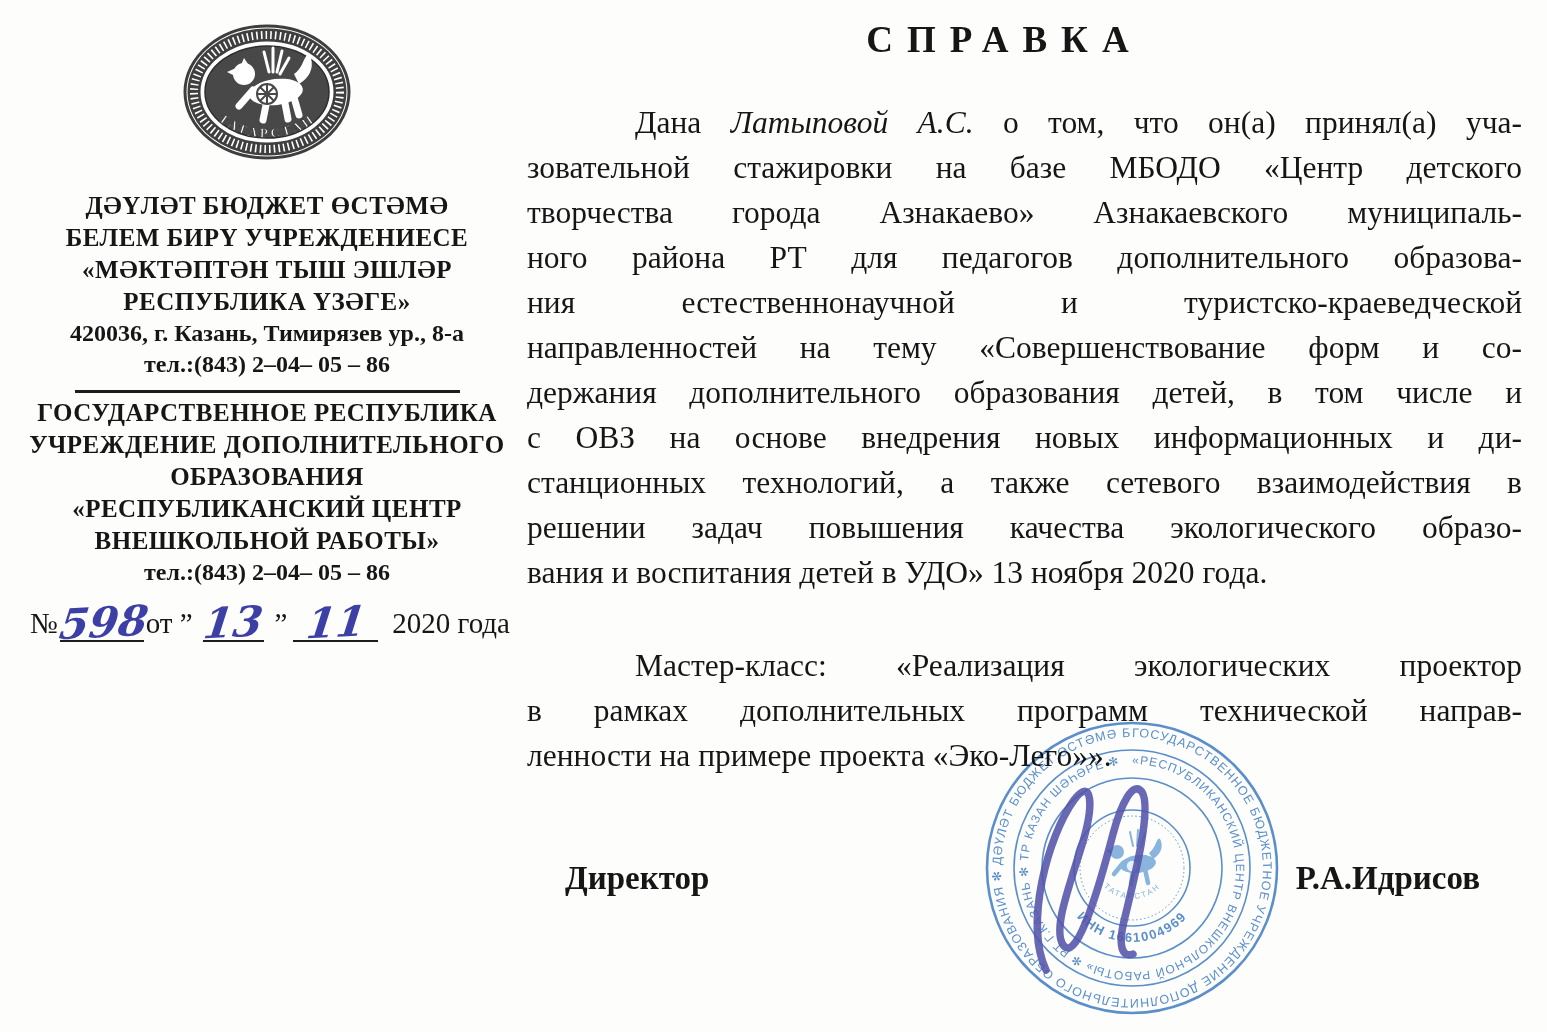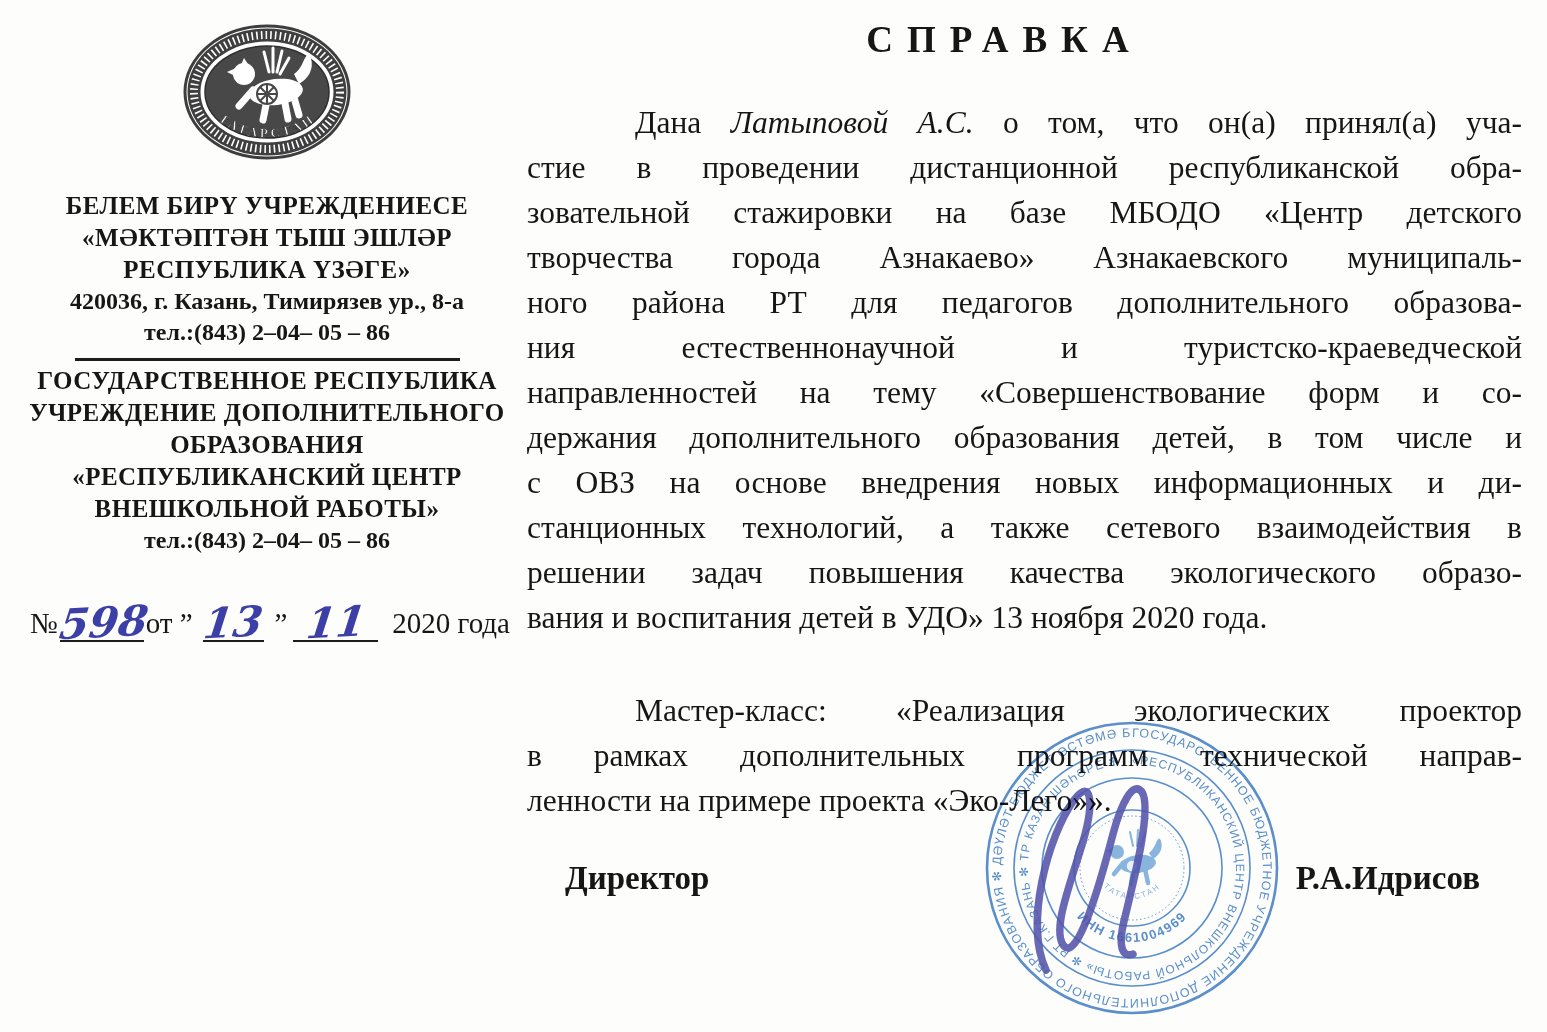--- a/index.html
+++ b/index.html
@@ -118,20 +118,21 @@
         <circle cx="86" cy="76" r="10" fill="#ffffff"></circle>
         <path d="M86,66 V86 M76,76 H96 M79,69 L93,83 M93,69 L79,83" fill="none"></path>
       </g>
       <path id="embArc" d="M22,80 A66,52 0 0 0 150,80" fill="none"></path>
       <text font-size="13" font-weight="bold" fill="#f5f5f5" stroke="#2f2f2f" stroke-width=".6" letter-spacing="3">
         <textPath href="#embArc" startOffset="50%" text-anchor="middle">ТАТАРСТАН</textPath>
       </text>
     </svg>
 
     <div class="org-block">
+      <div>ДӘҮЛӘТ БЮДЖЕТ ӨСТӘМӘ</div>
       <div>БЕЛЕМ БИРҮ УЧРЕЖДЕНИЕСЕ</div>
       <div>«МӘКТӘПТӘН ТЫШ ЭШЛӘР</div>
       <div>РЕСПУБЛИКА ҮЗӘГЕ»</div>
     </div>
     <div class="org-addr">420036,  г. Казань, Тимирязев ур., 8-а</div>
     <div class="org-addr">тел.:(843)  2–04– 05 – 86</div>
 
     <hr class="org-divider">
 
     <div class="org-block">
@@ -152,21 +153,20 @@
     <span>”</span>
     <span class="blank mon"><span class="hand">11</span></span>
     <span>2020 года</span>
   </div>
 
   <div class="doc-title">СПРАВКА</div>
 
   <div class="body-text">
     <div>
       <div class="bline first"><span>Дана </span><span class="italic-name">Латыповой А.С.</span><span> о том, что он(а) принял(а) уча-</span></div>
-      <div class="bline">стие в проведении дистанционной республиканской обра-</div>
       <div class="bline">зовательной стажировки на базе МБОДО «Центр детского</div>
       <div class="bline">творчества города Азнакаево» Азнакаевского муниципаль-</div>
       <div class="bline">ного района РТ для педагогов дополнительного образова-</div>
       <div class="bline">ния естественнонаучной и туристско-краеведческой</div>
       <div class="bline">направленностей на тему «Совершенствование форм и со-</div>
       <div class="bline">держания дополнительного образования детей, в том числе и</div>
       <div class="bline">с ОВЗ на основе внедрения новых информационных и ди-</div>
       <div class="bline">станционных технологий, а также сетевого взаимодействия в</div>
       <div class="bline">решении задач повышения качества экологического образо-</div>
       <div class="bline last">вания и воспитания детей в УДО» 13 ноября 2020 года.</div>

